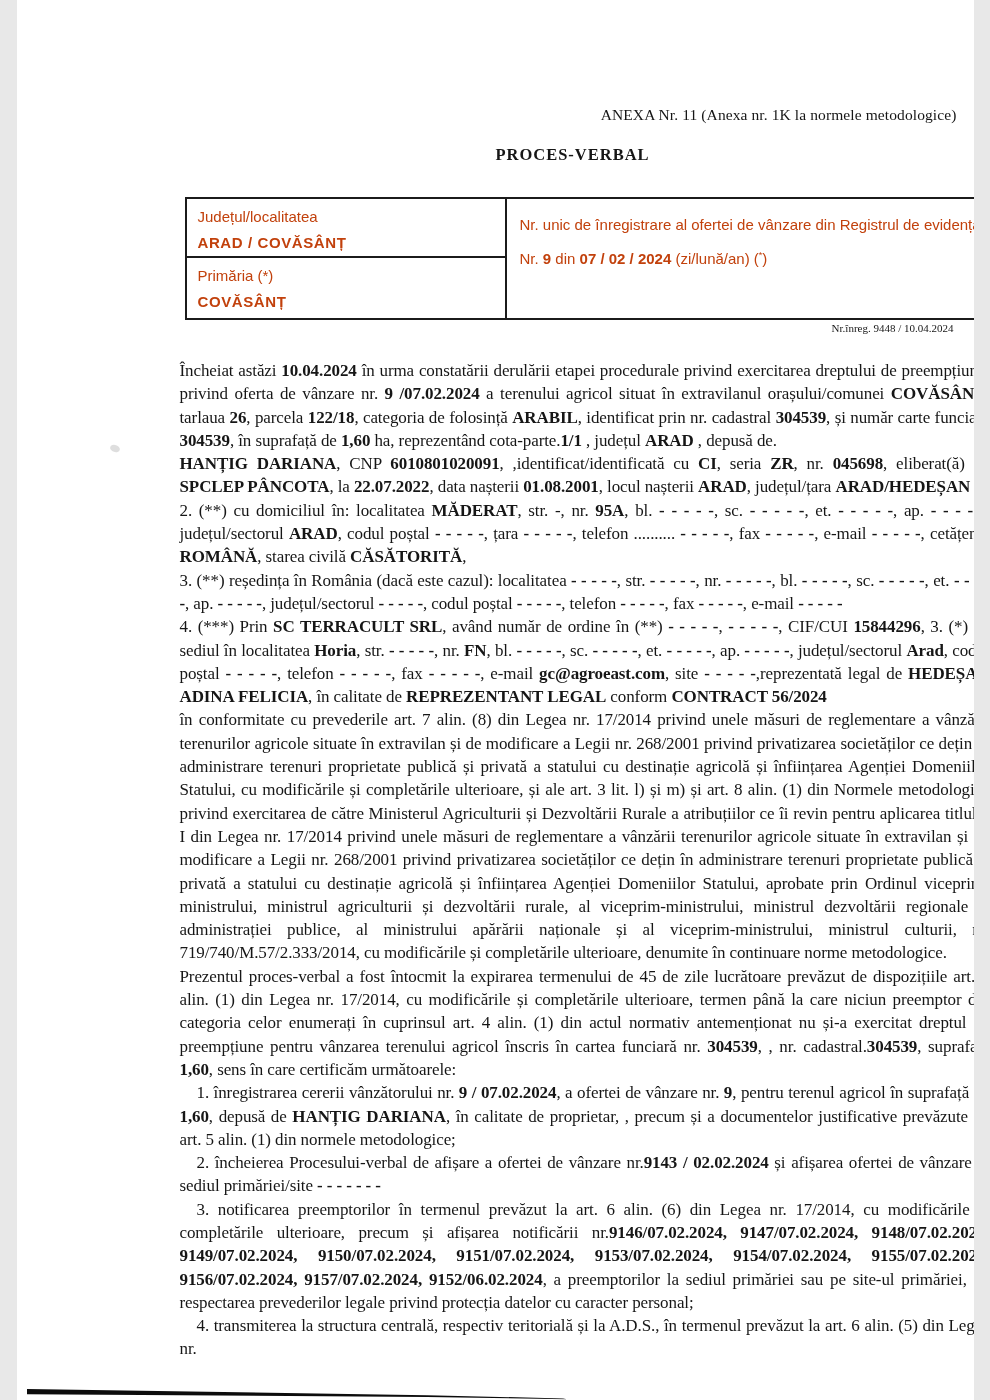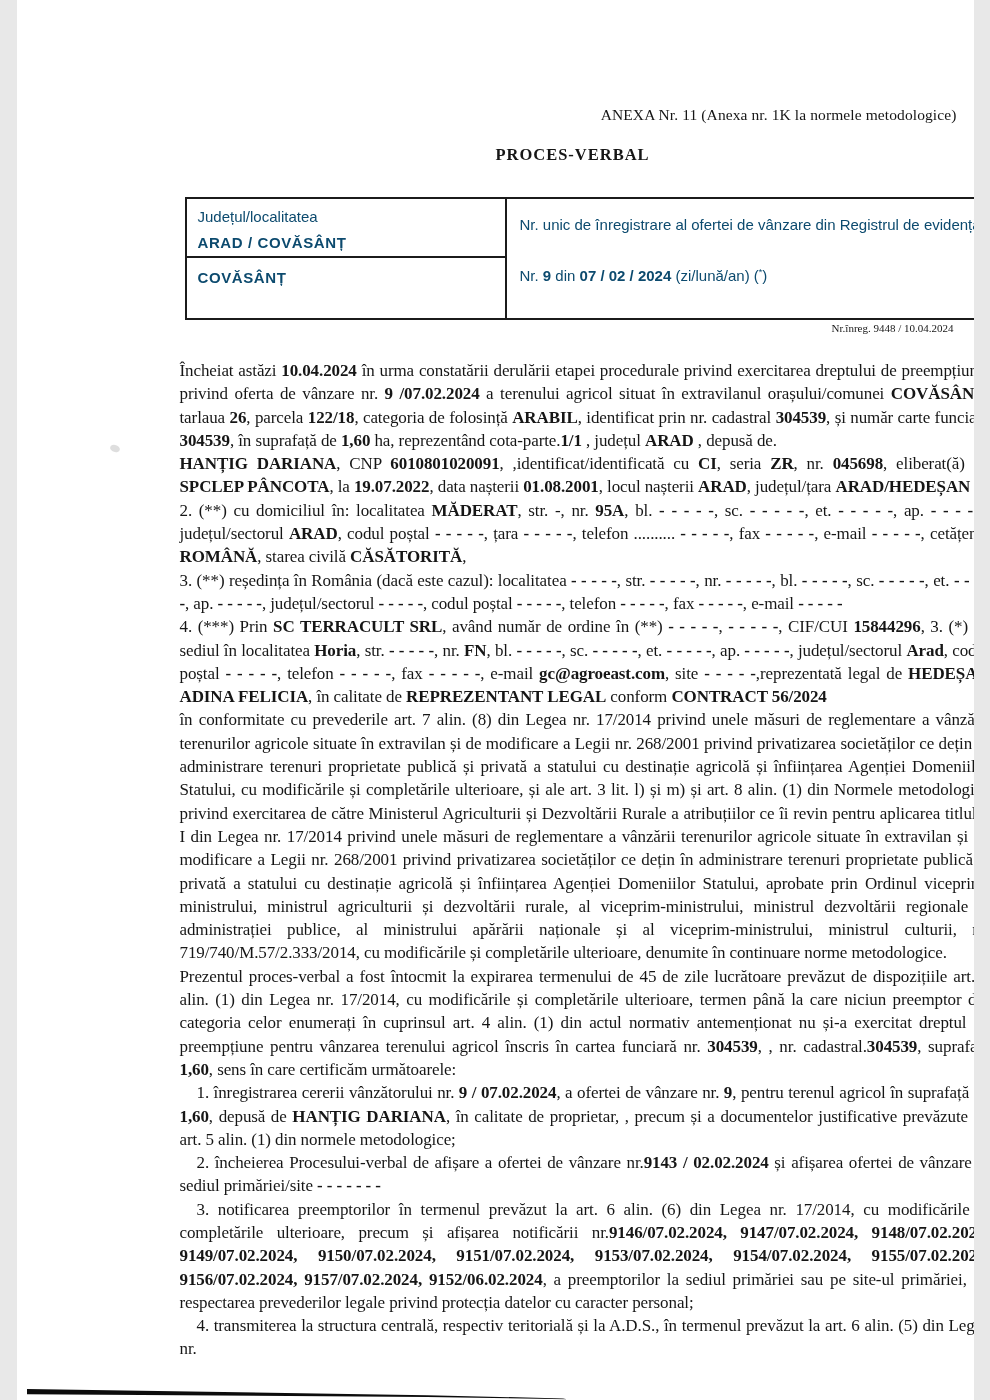--- a/index.html
+++ b/index.html
@@ -23,34 +23,34 @@
   }
   .subtitle{
     position:absolute;top:170px;left:90px;width:883px;
     text-align:center;font-weight:bold;font-size:16px;letter-spacing:0.1px;
   }
   .reg-table{
     position:absolute;top:197px;left:168px;width:800px;height:123px;
     border:2px solid #1b1b1b;box-sizing:border-box;
     display:flex;
     font-family:"Liberation Sans","DejaVu Sans",sans-serif;
-    font-size:15px;color:#0c4a6e;
+    font-size:15px;color:#c2410c;
   }
   .t-left{
     width:320px;border-right:2px solid #1b1b1b;box-sizing:border-box;
     display:flex;flex-direction:column;
   }
   .t-cell{padding:6px 10px 0 11px;box-sizing:border-box;}
   .t-cell.row1{height:59px;border-bottom:2px solid #1b1b1b;}
   .t-cell.row2{flex:1;}
   .t-lbl{line-height:24px;}
   .t-val{font-weight:bold;line-height:27px;letter-spacing:0.6px;}
   .t-right{flex:1;padding:12px 0 0 13px;box-sizing:border-box;}
   .r-line1{line-height:27.5px;max-width:462px;}
-  .r-line2{margin-top:20px;line-height:27px;}
+  .r-line2{margin-top:3px;line-height:27px;}
   .r-line2 sup{font-size:9px;vertical-align:6px;}
   .reg-note{
     position:absolute;top:322px;right:20px;
     font-size:11px;
   }
   .doc-body{
     position:absolute;top:359px;left:163px;width:810px;
     font-size:17px;line-height:23.3px;
     text-align:justify;
     letter-spacing:-0.1px;
@@ -74,34 +74,35 @@
 
   <div class="title">PROCES-VERBAL</div>
 
   <div class="reg-table">
     <div class="t-left">
       <div class="t-cell row1">
         <div class="t-lbl">Județul/localitatea</div>
         <div class="t-val">ARAD / COVĂSÂNȚ</div>
       </div>
       <div class="t-cell row2">
+        <div class="t-lbl">Primăria (*)</div>
         <div class="t-val">COVĂSÂNȚ</div>
       </div>
     </div>
     <div class="t-right">
       <div class="r-line1">Nr. unic de înregistrare al ofertei de vânzare din Registrul de evidență</div>
       <div class="r-line2">Nr. <b>9</b> din <b>07 / 02 / 2024</b> (zi/lună/an) (<sup>*</sup>)</div>
     </div>
   </div>
 
   <div class="reg-note">Nr.înreg. 9448 / 10.04.2024</div>
 
   <div class="doc-body">
       <p>Încheiat astăzi <b>10.04.2024</b> în urma constatării derulării etapei procedurale privind exercitarea dreptului de preempțiune, privind oferta de vânzare nr. <b>9 /07.02.2024</b> a terenului agricol situat în extravilanul orașului/comunei <b>COVĂSÂNȚ</b>, tarlaua <b>26</b>, parcela <b>122/18</b>, categoria de folosință <b>ARABIL</b>, identificat prin nr. cadastral <b>304539</b>, și număr carte funciară <b>304539</b>, în suprafață de <b>1,60</b> ha, reprezentând cota-parte.<b>1/1</b> , județul <b>ARAD</b> , depusă de.</p>
-      <p><b>HANȚIG DARIANA</b>, CNP <b>6010801020091</b>, ,identificat/identificată cu <b>CI</b>, seria <b>ZR</b>, nr. <b>045698</b>, eliberat(ă) de <b>SPCLEP PÂNCOTA</b>, la <b>19.07.2022</b>, data nașterii <b>01.08.2001</b>, locul nașterii <b>ARAD</b>, județul/țara <b>ARAD/HEDEȘAN</b></p>
+      <p><b>HANȚIG DARIANA</b>, CNP <b>6010801020091</b>, ,identificat/identificată cu <b>CI</b>, seria <b>ZR</b>, nr. <b>045698</b>, eliberat(ă) de <b>SPCLEP PÂNCOTA</b>, la <b>22.07.2022</b>, data nașterii <b>01.08.2001</b>, locul nașterii <b>ARAD</b>, județul/țara <b>ARAD/HEDEȘAN</b></p>
       <p>2. (**) cu domiciliul în: localitatea <b>MĂDERAT</b>, str. -, nr. <b>95A</b>, bl. <b>- - - - -</b>, sc. <b>- - - - -</b>, et. <b>- - - - -</b>, ap. <b>- - - - -</b>, județul/sectorul <b>ARAD</b>, codul poștal <b>- - - - -</b>, țara <b>- - - - -</b>, telefon .......... <b>- - - - -</b>, fax <b>- - - - -</b>, e-mail <b>- - - - -</b>, cetățenia <b>ROMÂNĂ</b>, starea civilă <b>CĂSĂTORITĂ</b>,</p>
       <p>3. (**) reședința în România (dacă este cazul): localitatea <b>- - - - -</b>, str. <b>- - - - -</b>, nr. <b>- - - - -</b>, bl. <b>- - - - -</b>, sc. <b>- - - - -</b>, et. <b>- - - - -</b>, ap. <b>- - - - -</b>, județul/sectorul <b>- - - - -</b>, codul poștal <b>- - - - -</b>, telefon <b>- - - - -</b>, fax <b>- - - - -</b>, e-mail <b>- - - - -</b></p>
       <p>4. (***) Prin <b>SC TERRACULT SRL</b>, având număr de ordine în (**) <b>- - - - -</b>, <b>- - - - -</b>, CIF/CUI <b>15844296</b>, 3. (*) cu sediul în localitatea <b>Horia</b>, str. <b>- - - - -</b>, nr. <b>FN</b>, bl. <b>- - - - -</b>, sc. <b>- - - - -</b>, et. <b>- - - - -</b>, ap. <b>- - - - -</b>, județul/sectorul <b>Arad</b>, codul poștal <b>- - - - -</b>, telefon <b>- - - - -</b>, fax <b>- - - - -</b>, e-mail <b>gc@agroeast.com</b>, site <b>- - - - -</b>,reprezentată legal de <b>HEDEȘAN ADINA FELICIA</b>, în calitate de <b>REPREZENTANT LEGAL</b> conform <b>CONTRACT 56/2024</b></p>
       <p>în conformitate cu prevederile art. 7 alin. (8) din Legea nr. 17/2014 privind unele măsuri de reglementare a vânzării terenurilor agricole situate în extravilan și de modificare a Legii nr. 268/2001 privind privatizarea societăților ce dețin în administrare terenuri proprietate publică și privată a statului cu destinație agricolă și înființarea Agenției Domeniilor Statului, cu modificările și completările ulterioare, și ale art. 3 lit. l) și m) și art. 8 alin. (1) din Normele metodologice privind exercitarea de către Ministerul Agriculturii și Dezvoltării Rurale a atribuțiilor ce îi revin pentru aplicarea titlului I din Legea nr. 17/2014 privind unele măsuri de reglementare a vânzării terenurilor agricole situate în extravilan și de modificare a Legii nr. 268/2001 privind privatizarea societăților ce dețin în administrare terenuri proprietate publică și privată a statului cu destinație agricolă și înființarea Agenției Domeniilor Statului, aprobate prin Ordinul viceprim-ministrului, ministrul agriculturii și dezvoltării rurale, al viceprim-ministrului, ministrul dezvoltării regionale și administrației publice, al ministrului apărării naționale și al viceprim-ministrului, ministrul culturii, nr. 719/740/M.57/2.333/2014, cu modificările și completările ulterioare, denumite în continuare norme metodologice.</p>
       <p>Prezentul proces-verbal a fost întocmit la expirarea termenului de 45 de zile lucrătoare prevăzut de dispozițiile art. 6 alin. (1) din Legea nr. 17/2014, cu modificările și completările ulterioare, termen până la care niciun preemptor din categoria celor enumerați în cuprinsul art. 4 alin. (1) din actul normativ antemenționat nu și-a exercitat dreptul de preempțiune pentru vânzarea terenului agricol înscris în cartea funciară nr. <b>304539</b>, , nr. cadastral.<b>304539</b>, suprafață <b>1,60</b>, sens în care certificăm următoarele:</p>
       <p class="indent">1. înregistrarea cererii vânzătorului nr. <b>9 / 07.02.2024</b>, a ofertei de vânzare nr. <b>9</b>, pentru terenul agricol în suprafață de <b>1,60</b>, depusă de <b>HANȚIG DARIANA</b>, în calitate de proprietar, , precum și a documentelor justificative prevăzute de art. 5 alin. (1) din normele metodologice;</p>
       <p class="indent">2. încheierea Procesului-verbal de afișare a ofertei de vânzare nr.<b>9143 / 02.02.2024</b> și afișarea ofertei de vânzare la sediul primăriei/site <b>- - - - - - -</b></p>
       <p class="indent">3. notificarea preemptorilor în termenul prevăzut la art. 6 alin. (6) din Legea nr. 17/2014, cu modificările și completările ulterioare, precum și afișarea notificării nr.<b>9146/07.02.2024, 9147/07.02.2024, 9148/07.02.2024, 9149/07.02.2024, 9150/07.02.2024, 9151/07.02.2024, 9153/07.02.2024, 9154/07.02.2024, 9155/07.02.2024, 9156/07.02.2024, 9157/07.02.2024, 9152/06.02.2024</b>, a preemptorilor la sediul primăriei sau pe site-ul primăriei, cu respectarea prevederilor legale privind protecția datelor cu caracter personal;</p>
       <p class="indent">4. transmiterea la structura centrală, respectiv teritorială și la A.D.S., în termenul prevăzut la art. 6 alin. (5) din Legea nr.</p>
     </div>

